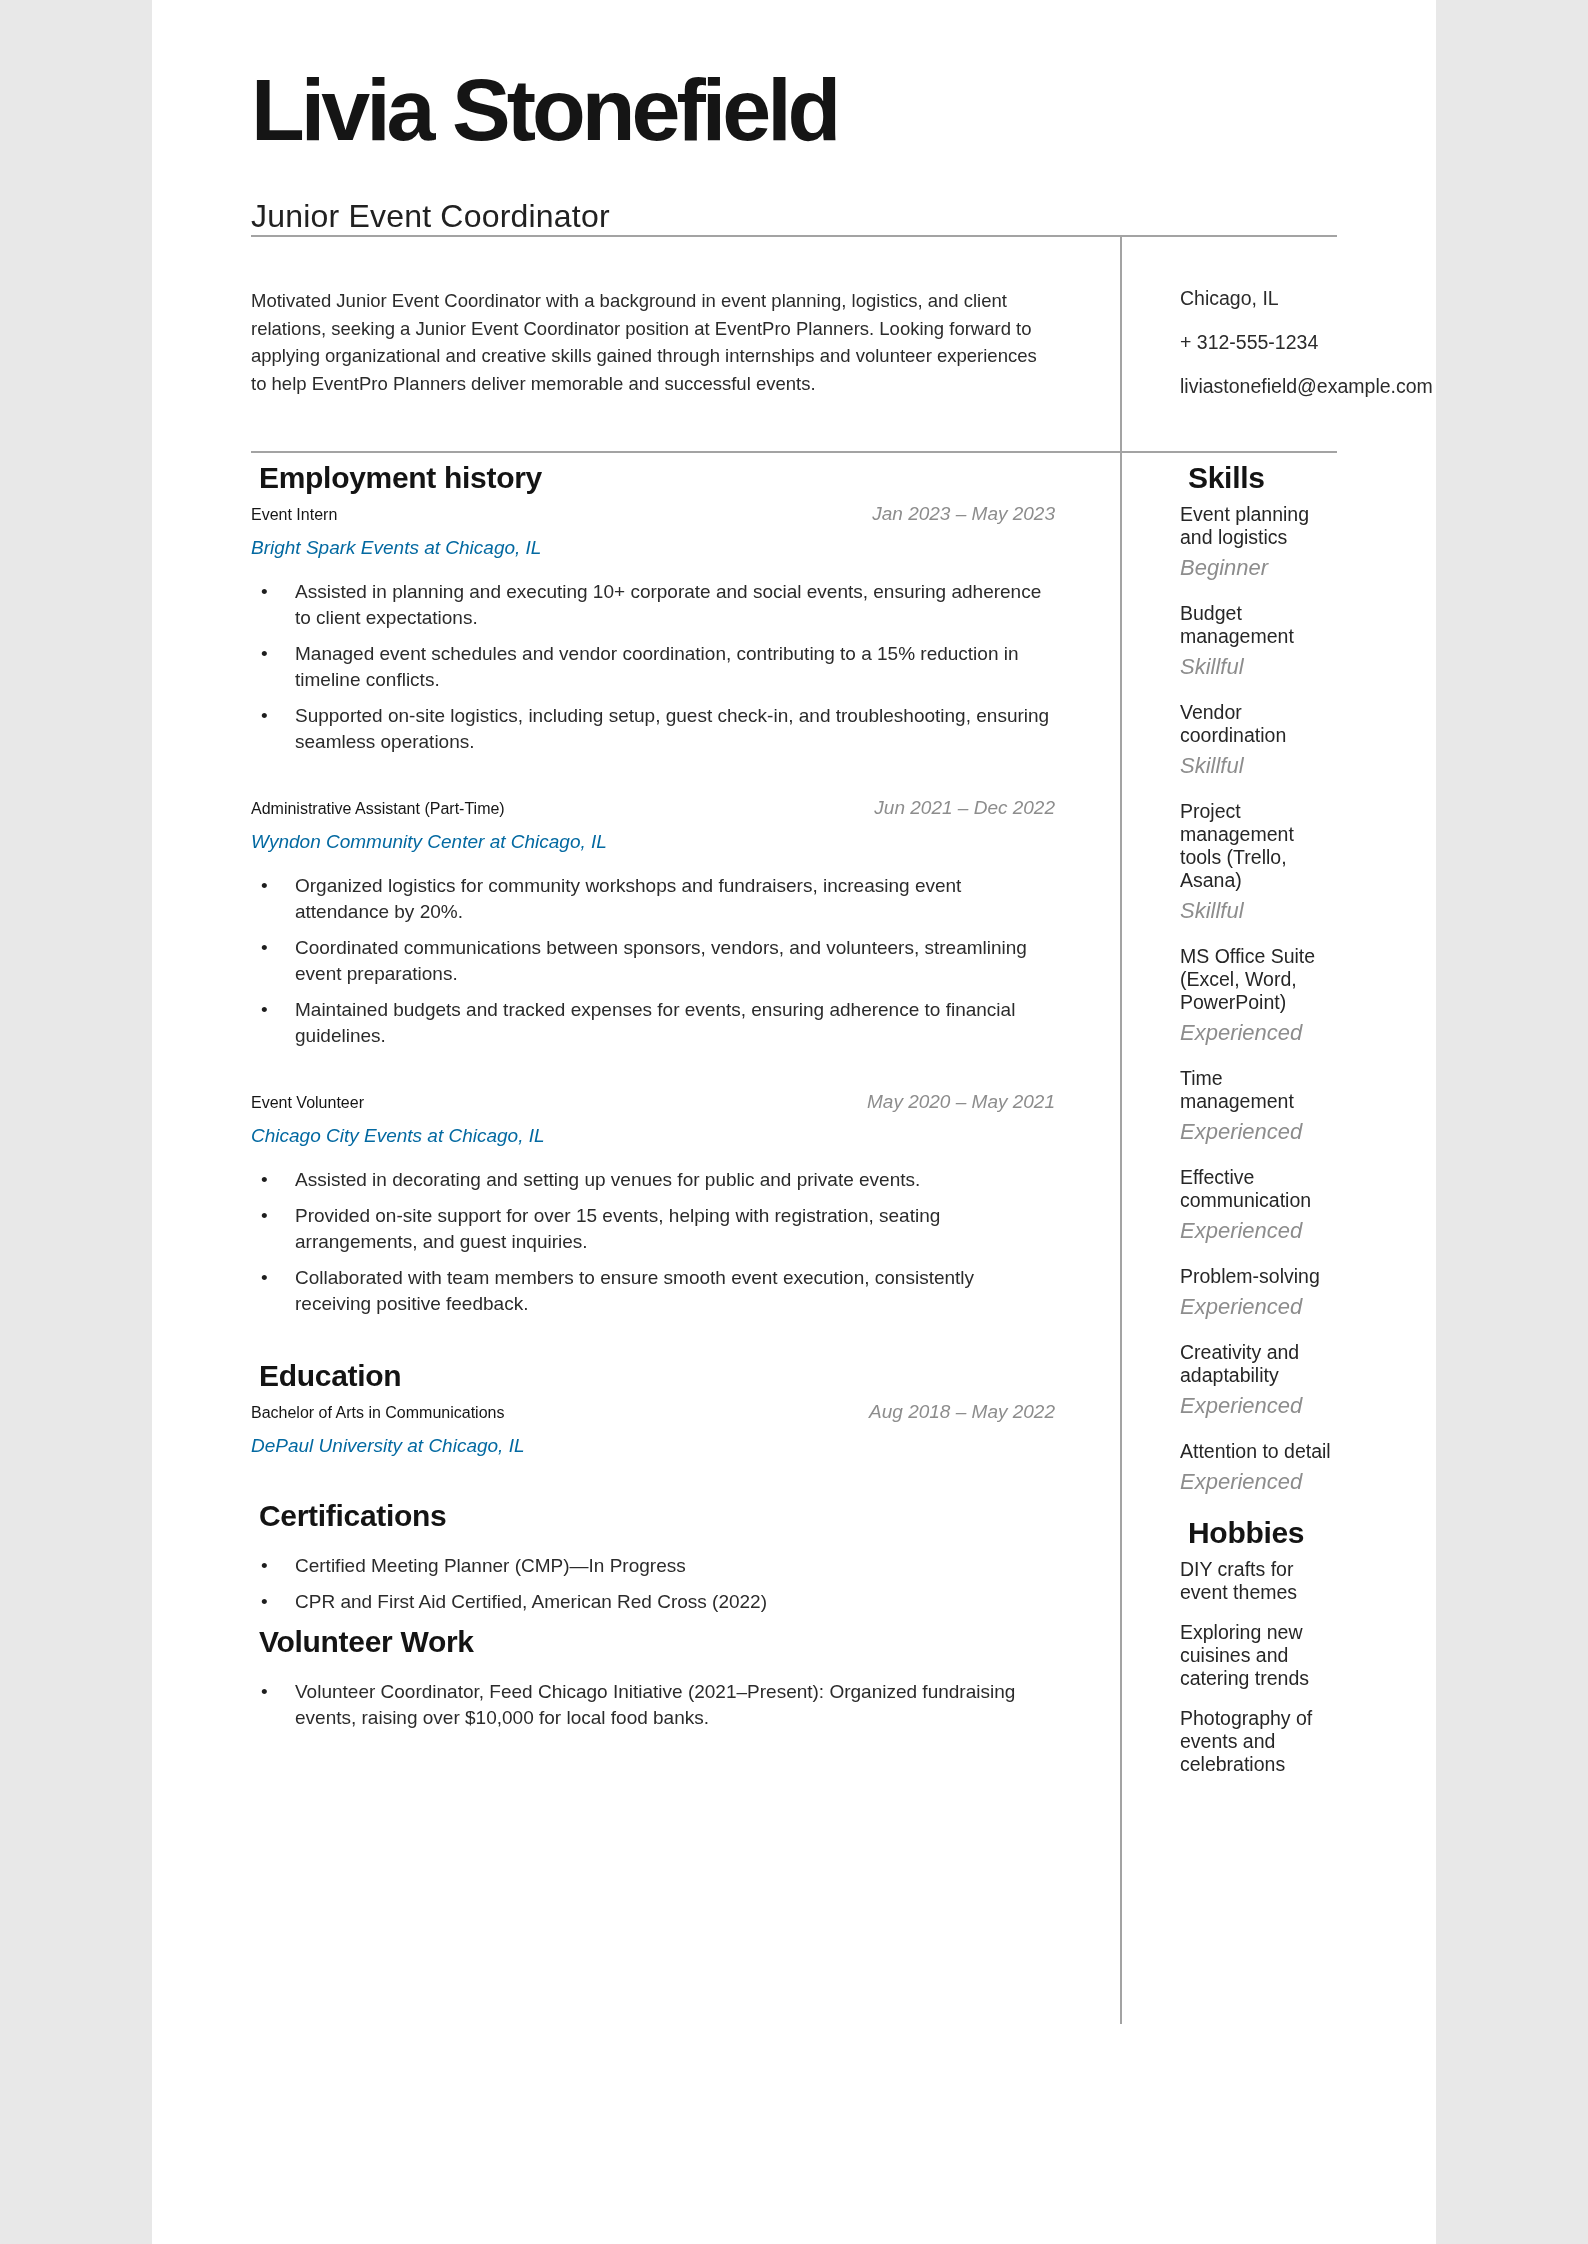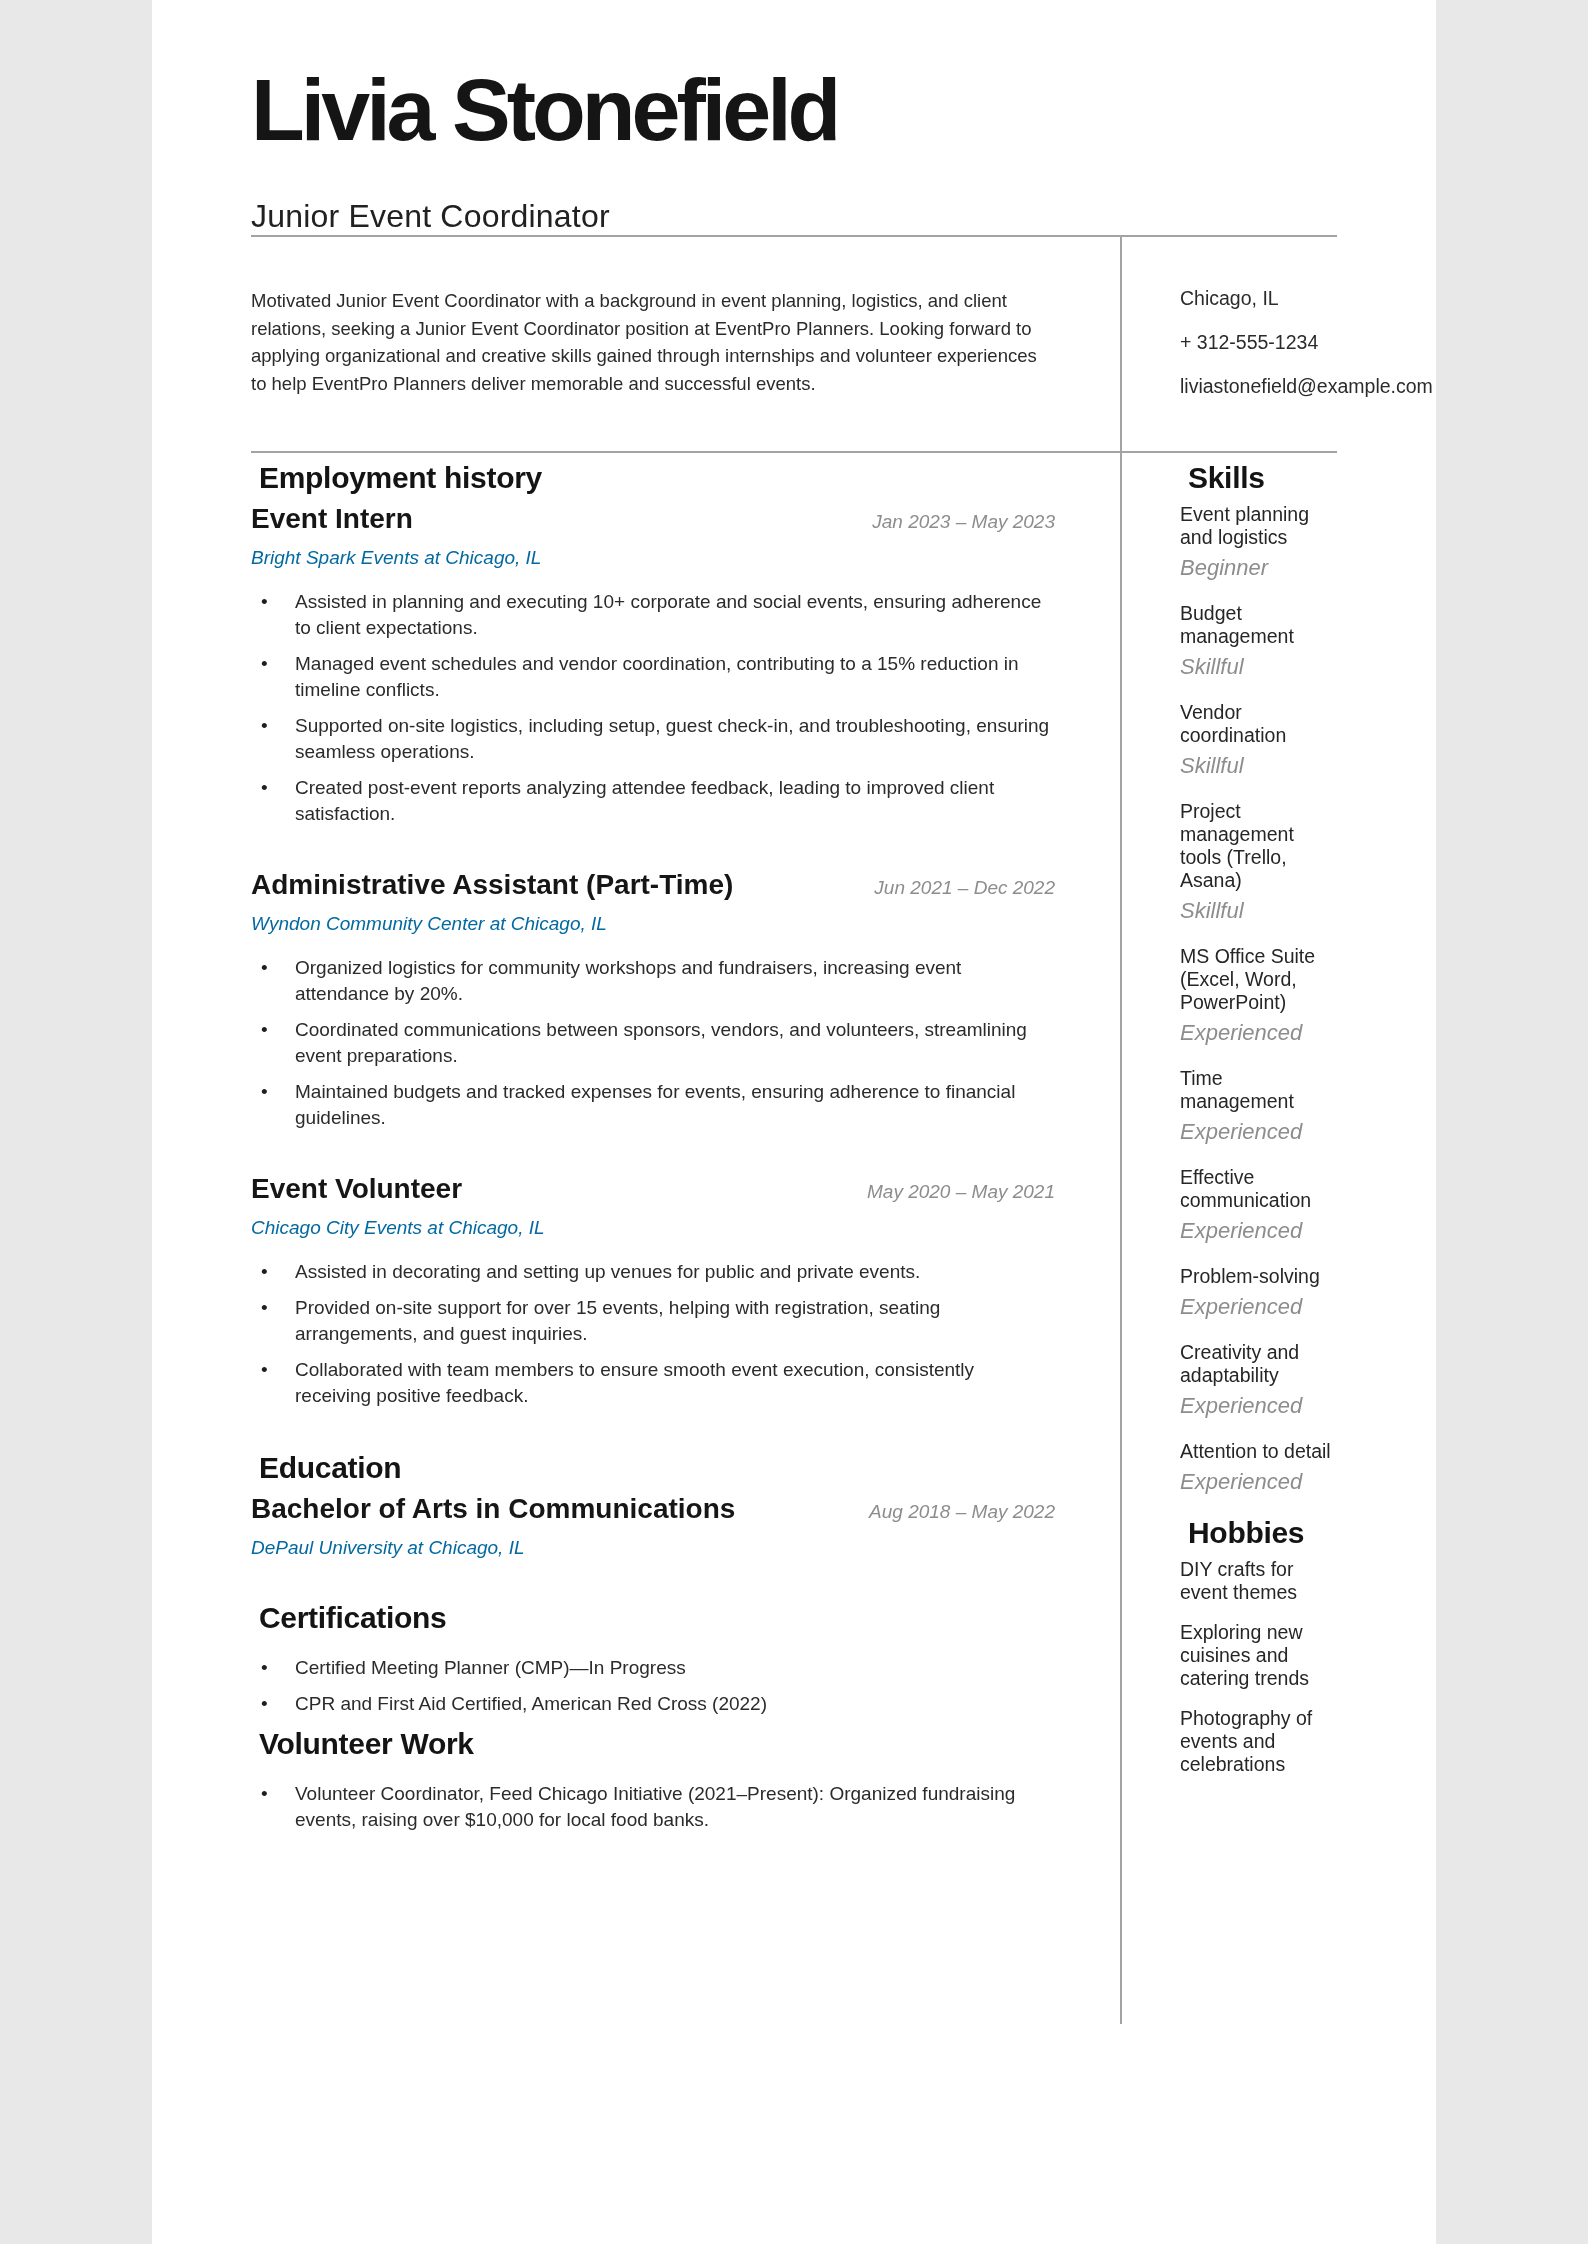--- a/index.html
+++ b/index.html
@@ -71,22 +71,22 @@
     font-size: 30px;
     font-weight: 700;
     color: #141414;
     letter-spacing: -0.3px;
   }
   .mt-xl { margin-top: 52px; }
   .emp-heading { margin-bottom: 36px; }
   .job { margin-bottom: 42px; }
   .job-head { display: flex; justify-content: space-between; align-items: baseline; }
   .role {
-    font-size: 28px;
-    font-weight: 700;
+    font-size: 16px;
+    font-weight: 400;
     color: #161616;
   }
   .dates {
     font-size: 19px;
     font-style: italic;
     color: #8d8d8d;
     white-space: nowrap;
   }
   .org {
     font-size: 19px;
@@ -167,21 +167,20 @@
       <div class="job">
         <div class="job-head">
           <span class="role">Event Intern</span>
           <span class="dates">Jan 2023 – May 2023</span>
         </div>
         <div class="org">Bright Spark Events at Chicago, IL</div>
         <ul class="bullets">
             <li>Assisted in planning and executing 10+ corporate and social events, ensuring adherence to client expectations.</li>
             <li>Managed event schedules and vendor coordination, contributing to a 15% reduction in timeline conflicts.</li>
             <li>Supported on-site logistics, including setup, guest check-in, and troubleshooting, ensuring seamless operations.</li>
-            <li>Created post-event reports analyzing attendee feedback, leading to improved client satisfaction.</li>
           </ul>
       </div>
 
       <div class="job">
         <div class="job-head">
           <span class="role">Administrative Assistant (Part-Time)</span>
           <span class="dates">Jun 2021 – Dec 2022</span>
         </div>
         <div class="org">Wyndon Community Center at Chicago, IL</div>
         <ul class="bullets">

